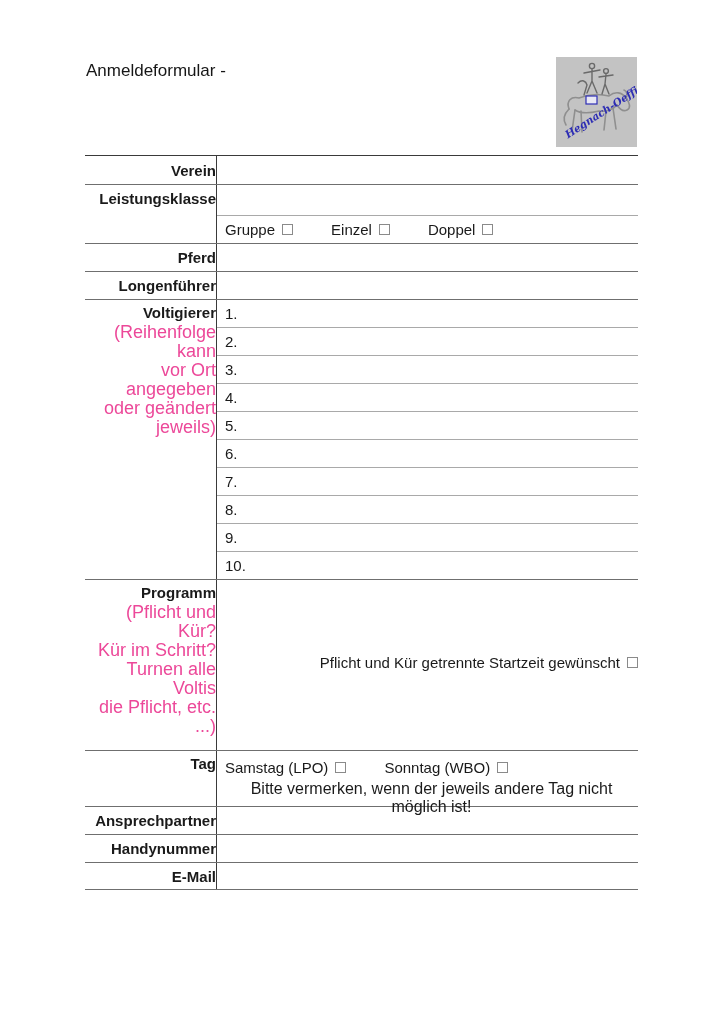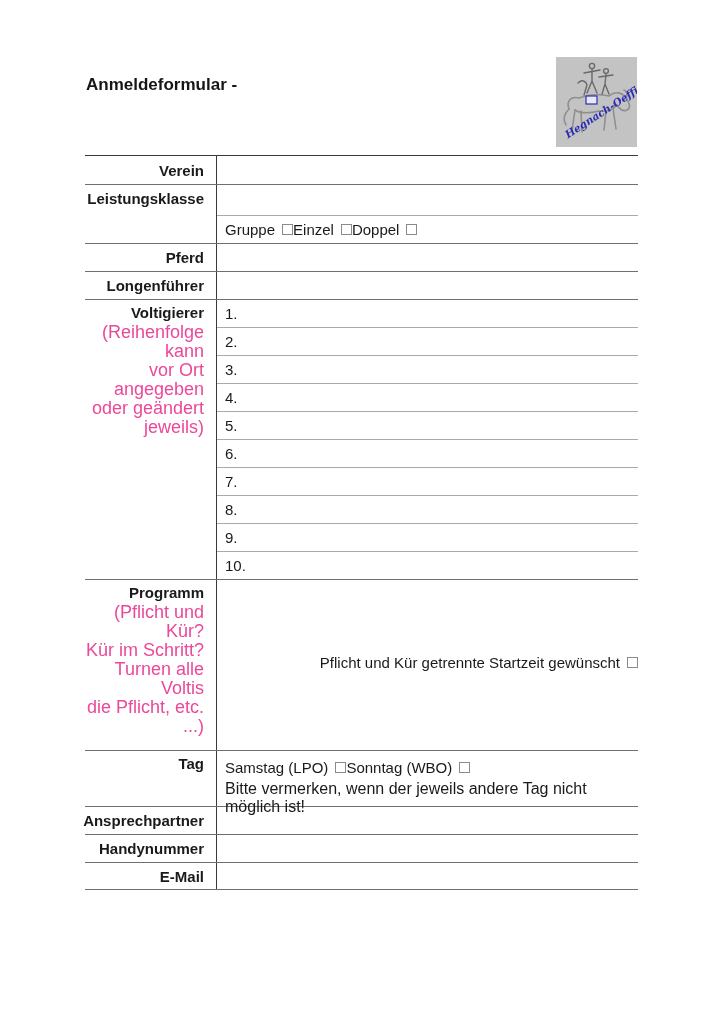--- a/index.html
+++ b/index.html
@@ -15,41 +15,41 @@
     width:724px;height:1024px;
     font-family:"Liberation Sans", sans-serif;
     color:var(--ink);
     position:relative;
     overflow:hidden;
   }
   .sheet{position:absolute;inset:0;background:#ffffff;}
 
   
   .title-block{
-    position:absolute;left:86px;top:71px;width:460px;
-    font-size:17px;font-weight:bold;line-height:27px;color:#161616;
+    position:absolute;left:86px;top:57px;width:460px;
+    font-size:17px;font-weight:normal;line-height:27px;color:#161616;
   }
   .logo-box{
     position:absolute;left:556px;top:57px;width:81px;height:90px;
   }
   .logo-box svg{display:block;}
 
   
   .form-table{
     position:absolute;left:85px;top:155px;width:553px;
     border-top:1.5px solid var(--line-dark);
     font-size:15px;
   }
   .frow{display:flex;border-top:1px solid var(--line-mid);}
   .frow:first-child{border-top:none;}
   .frow:last-child{border-bottom:1.5px solid var(--line-mid);}
   .lcell{
     width:132px;flex:0 0 132px;
     border-right:1.5px solid var(--line-dark);
-    text-align:right;padding-right:12px;
+    text-align:right;padding-right:0;
     font-weight:bold;
   }
   .lcell .note{
     font-weight:normal;font-size:18px;line-height:19px;color:#ec4899;
     margin-top:2px;
   }
   .vcell{flex:1;padding-left:8px;}
 
   .h28{height:28px;}
   .top-y{padding-top:4px;}
@@ -75,34 +75,34 @@
   .row-programm .vcell{
     display:flex;justify-content:flex-end;
     padding-bottom:6px;
   }
   .programm-free{flex:1;}
   .programm-check{display:flex;align-items:center;}
 
   
   .row-tag{height:56px;}
   .row-tag .lcell{padding-top:4px;}
-  .row-tag .vcell{padding-top:4px;}
+  .row-tag .vcell{padding-top:4px;text-align:center;}
   .tag-options{display:flex;align-items:center;height:24px;}
   .tag-note{font-size:16px;margin-top:1px;}
 
   
   .single .lcell{display:flex;align-items:center;justify-content:flex-end;}
 
   
   .cb{
     display:inline-block;width:11px;height:11px;
     border:1px solid var(--cb-border);
     background:#fff;vertical-align:-1px;margin-left:7px;
   }
-  .opt{display:inline-flex;align-items:center;}
+  .opt{display:inline-flex;align-items:center;margin-right:38px;}
   .opt:last-child{margin-right:0;}
 </style>
 </head>
 <body>
 
 <div class="sheet">
 
   <div class="title-block">
     <div>Anmeldeformular -</div>
   </div>

